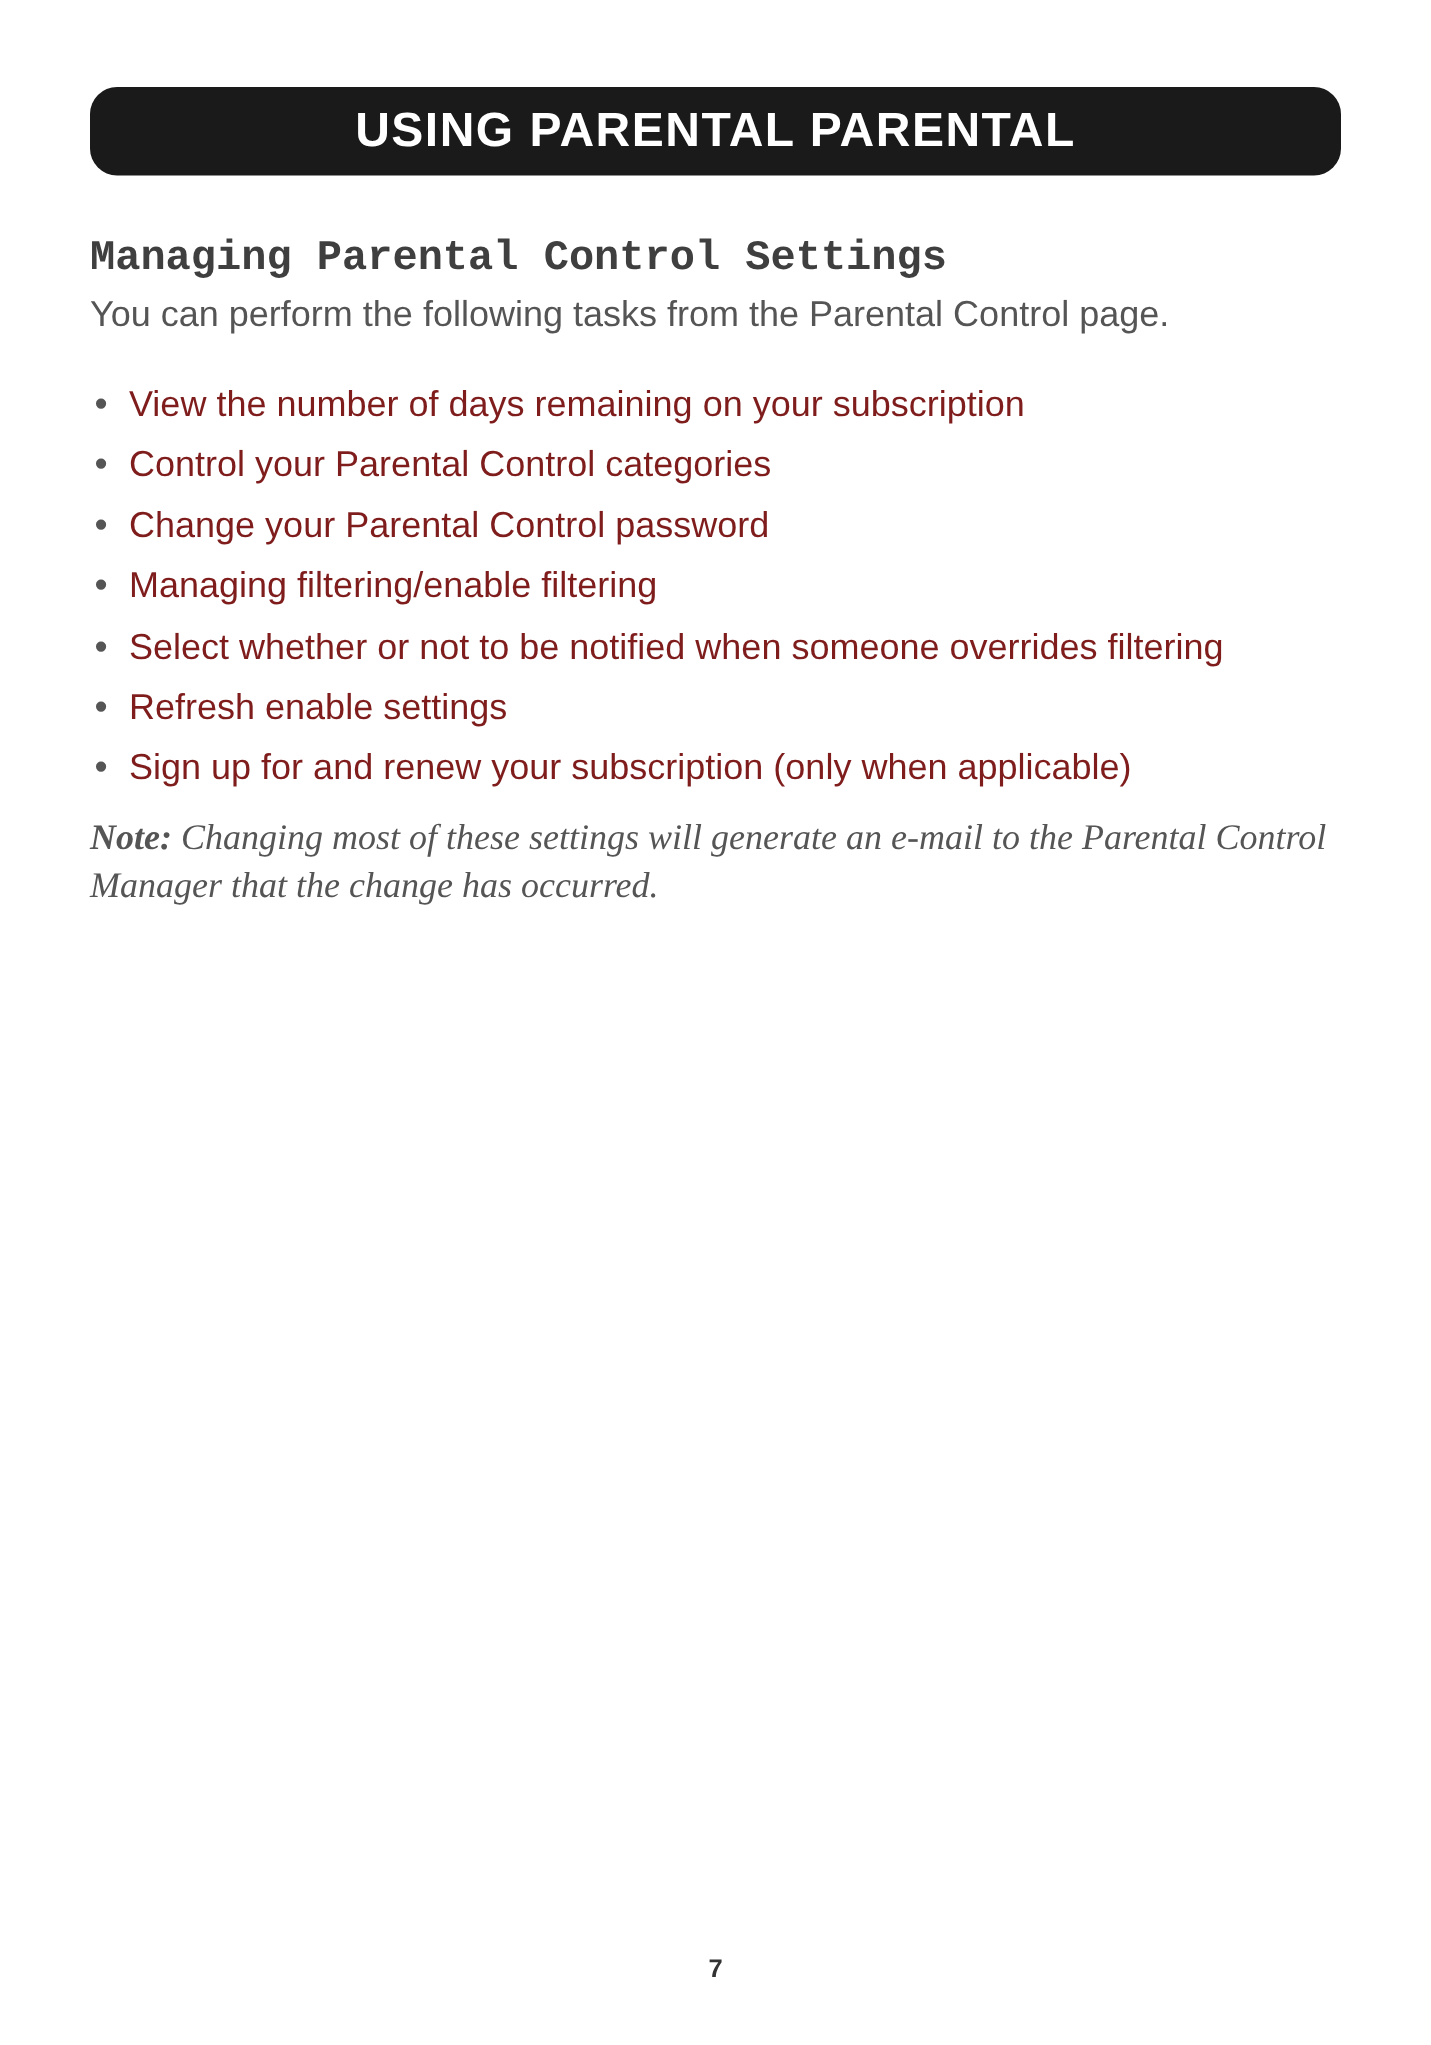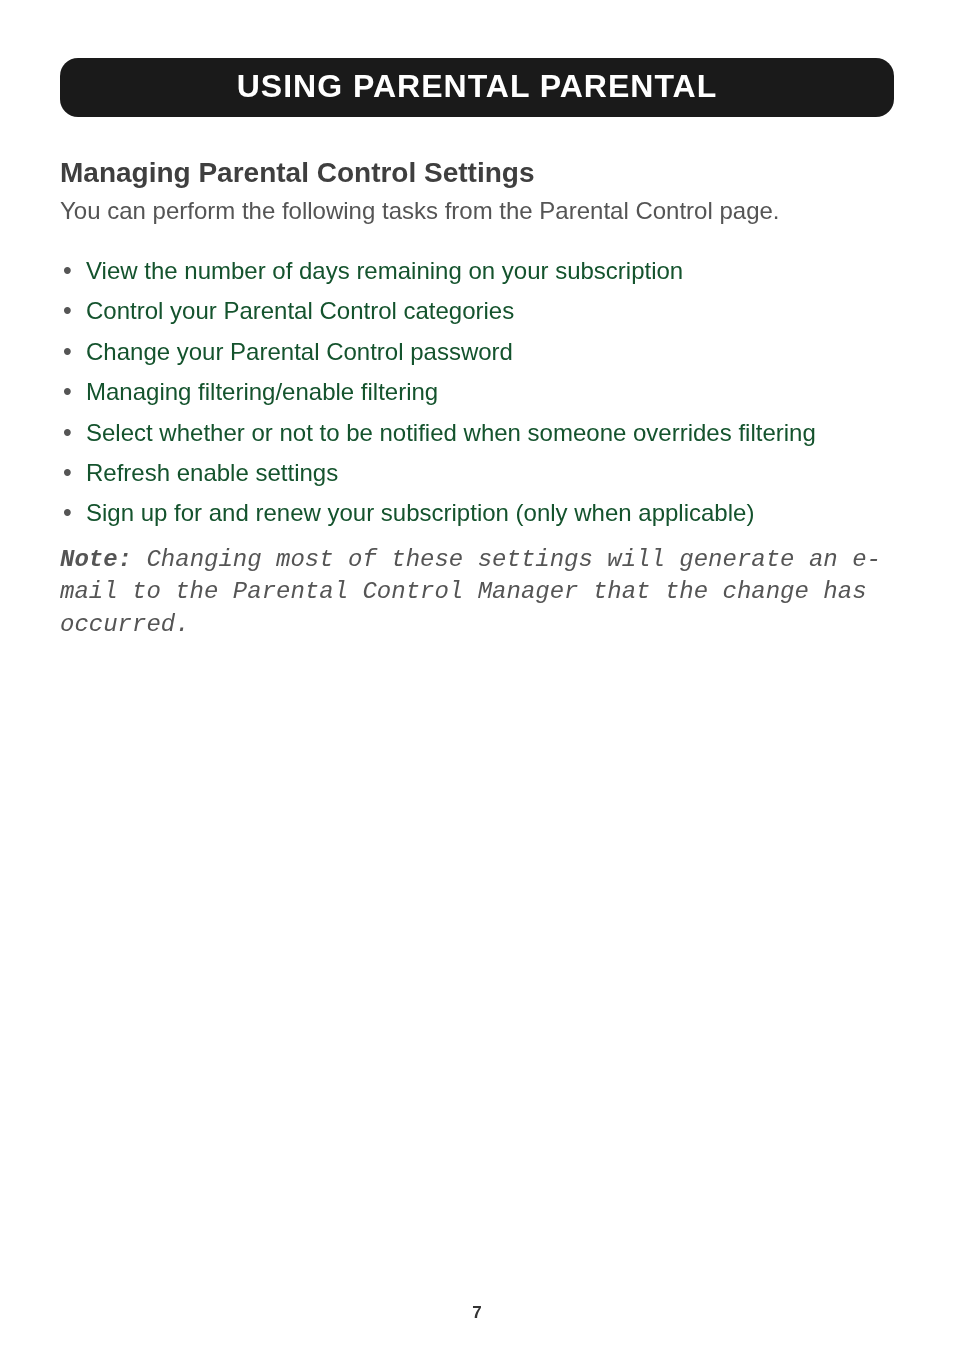--- a/index.html
+++ b/index.html
@@ -31,56 +31,56 @@
       font-weight: 600;
       letter-spacing: 1px;
       font-family: "Arial Narrow", "Trebuchet MS", sans-serif;
       font-stretch: condensed;
     }
     .section-heading {
       font-size: 28px;
       font-weight: 700;
       color: #3f3f3f;
       margin-bottom: 8px;
-      font-family: Liberation Sans, sans-serif;
+      font-family: Liberation Mono, monospace;
       margin-top: 36px;
     }
     .intro-text {
       font-size: 24px;
       color: #555555;
       margin-bottom: 26px;
       font-family: "Trebuchet MS", Arial, sans-serif;
     }
     ul.bullet-list {
       list-style: none;
       padding: 0;
       margin: 0 0 10px 0;
     }
     ul.bullet-list li {
       font-size: 24px;
-      color: #14532d;
+      color: #7f1d1d;
       padding: 4px 0 4px 26px;
       position: relative;
       line-height: 1.35;
       font-family: "Trebuchet MS", Arial, sans-serif;
     }
     ul.bullet-list li::before {
       content: "•";
       position: absolute;
       left: 3px;
       top: 3px;
       font-size: 25px;
       color: #555555;
     }
     .note-paragraph {
       font-size: 24px;
       font-style: italic;
       color: #555555;
       line-height: 1.35;
-      font-family: Liberation Mono, monospace;
+      font-family: Liberation Serif, serif;
     }
     .note-label {
       font-weight: 700;
       font-style: italic;
     }
     .page-number {
       position: absolute;
       bottom: 40px;
       left: 0;
       right: 0;

